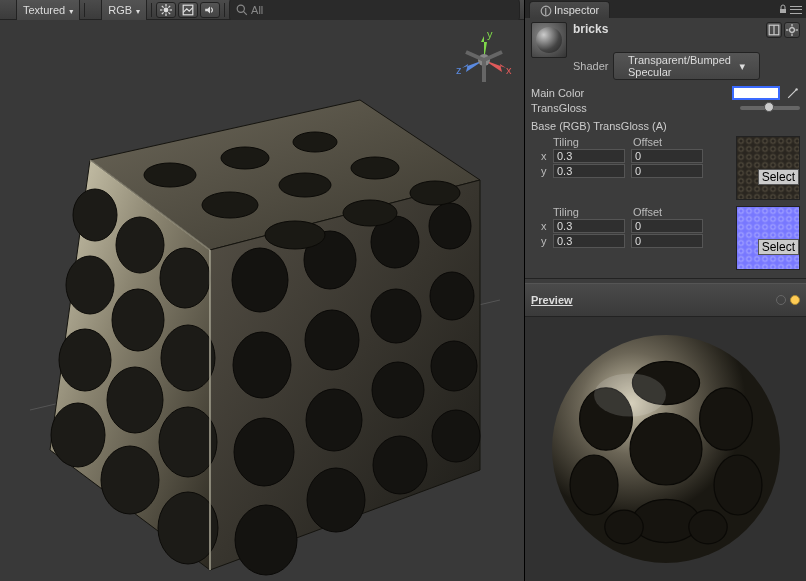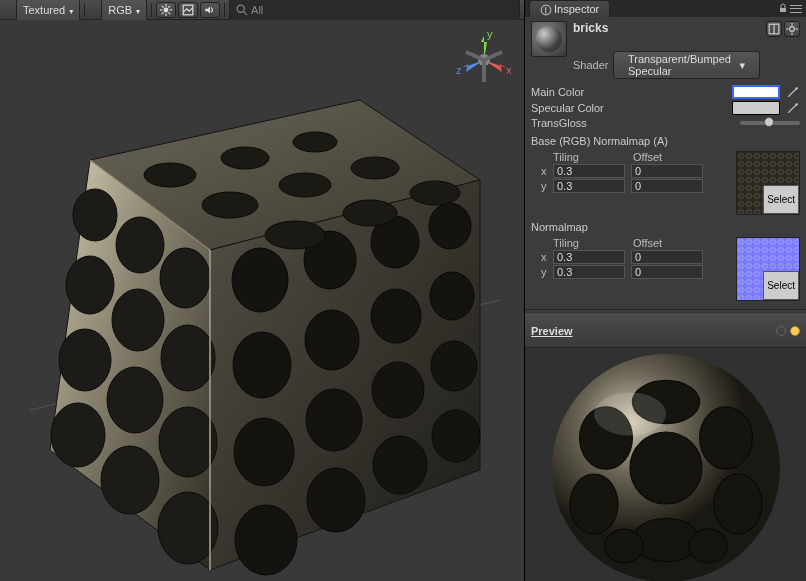--- a/index.html
+++ b/index.html
@@ -54,21 +54,21 @@
 .tex-section { margin-top: 6px; }
 .tex-title { color: #ccc; margin-bottom: 4px; }
 .tex-row { display: flex; gap: 4px; }
 .tex-fields { flex: 1; padding-left: 10px; }
 .field-hdr { display: flex; }
 .field-hdr span { width: 80px; color: #bbb; }
 .field-line { display: flex; align-items: center; margin: 1px 0; }
 .field-line .ax { width: 12px; color: #bbb; }
 .num-input { width: 72px; height: 14px; background: #2f2f2f; border: 1px solid #555; color: #ddd; padding: 0 3px; margin-right: 6px; }
 .tex-thumb { width: 64px; height: 64px; border: 1px solid #222; background: #333; position: relative; cursor:pointer; }
-.tex-thumb .sel { position: absolute; bottom: 0; right: 0; background: #ccc; color: #000; font-size: 10px; padding: 8px 3px; border: 1px solid #555; }
+.tex-thumb .sel { position: absolute; bottom: 14px; right: 0; background: #ccc; color: #000; font-size: 12px; padding: 0 3px; border: 1px solid #555; }
 
 .divider-strong { height: 1px; background: #222; margin: 8px -6px 0; }
 
 
 .preview-hdr { height: 18px; background: linear-gradient(#4a4a4a,#3a3a3a); border-top: 1px solid #555; border-bottom: 1px solid #222; display: flex; align-items: center; padding: 16px 6px; font-weight: bold; color: #ddd; text-decoration: underline; }
 .preview-hdr .dots { margin-left: auto; display:flex; gap:4px; }
 .dot { width: 10px; height: 10px; border-radius: 50%; border: 1px solid #666; }
 .dot.lit { background: #ffcc55; border-color: #aa8833; }
 .preview-body { flex: 1; background: #313131; display:flex; align-items:center; justify-content:center; }
 .sphere-svg { width: 240px; height: 240px; }
@@ -287,38 +287,28 @@
       <span class="prop-label">Main Color</span>
       <div class="color-swatch" style="background:#fff;border:2px solid #3a6aff"></div>
       <span class="eyedrop">
         <svg class="icn-svg" viewBox="0 0 10 10">
             <path d="M8,2 L6,4 L2,8 L1,9 L2,8 L6,4 Z" stroke="#ccc" fill="none"></path>
             <circle cx="8" cy="2" r="1" fill="#ccc"></circle>
           </svg>
       </span>
     </div>
     <div class="prop-row">
-      <span class="prop-label">Specular Color</span>
-      <div class="color-swatch" style="background:#ccc"></div>
-      <span class="eyedrop">
-        <svg class="icn-svg" viewBox="0 0 10 10">
-            <path d="M8,2 L6,4 L2,8 L1,9 L2,8 L6,4 Z" stroke="#ccc" fill="none"></path>
-            <circle cx="8" cy="2" r="1" fill="#ccc"></circle>
-          </svg>
-      </span>
-    </div>
-    <div class="prop-row">
       <span class="prop-label">TransGloss</span>
       <div class="slider">
           <div class="thumb"></div>
         </div>
     </div>
 
     <div class="tex-section">
-      <div class="tex-title">Base (RGB) Normalmap (A)</div>
+      <div class="tex-title">Base (RGB) TransGloss (A)</div>
       <div class="tex-row">
         <div class="tex-fields">
           <div class="field-hdr">
             <span style="width:12px"></span>
             <span>Tiling</span>
             <span>Offset</span>
           </div>
           <div class="field-line">
             <span class="ax">x</span>
             <input class="num-input" value="0.3" style="">
@@ -330,21 +320,20 @@
             <input class="num-input" value="0" style="">
           </div>
         </div>
         <div class="tex-thumb" style="background:repeating-radial-gradient(circle at 4px 4px,#2a2620 0,#2a2620 1px,#4a4438 2px,#2a2620 4px); background-size:8px 8px;">
           <div class="sel">Select</div>
         </div>
       </div>
     </div>
 
     <div class="tex-section">
-      <div class="tex-title">Normalmap</div>
       <div class="tex-row">
         <div class="tex-fields">
           <div class="field-hdr">
             <span style="width:12px"></span>
             <span>Tiling</span>
             <span>Offset</span>
           </div>
           <div class="field-line">
             <span class="ax">x</span>
             <input class="num-input" value="0.3" style="">

